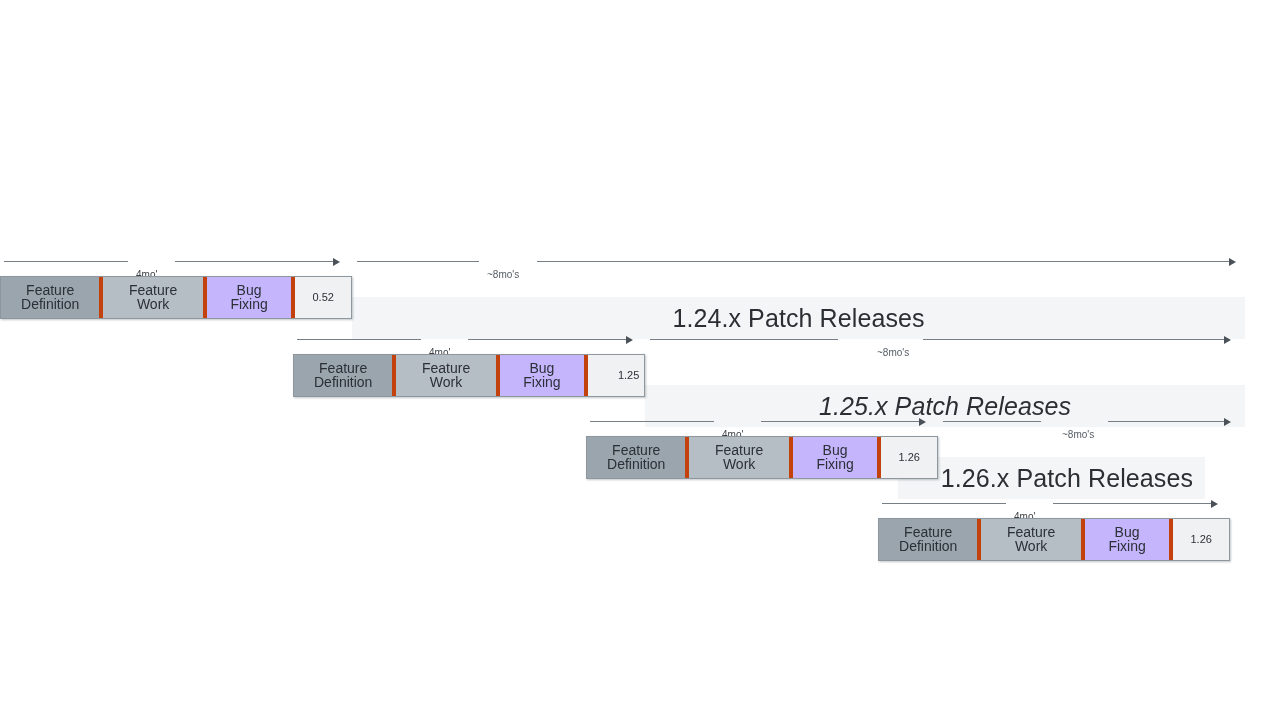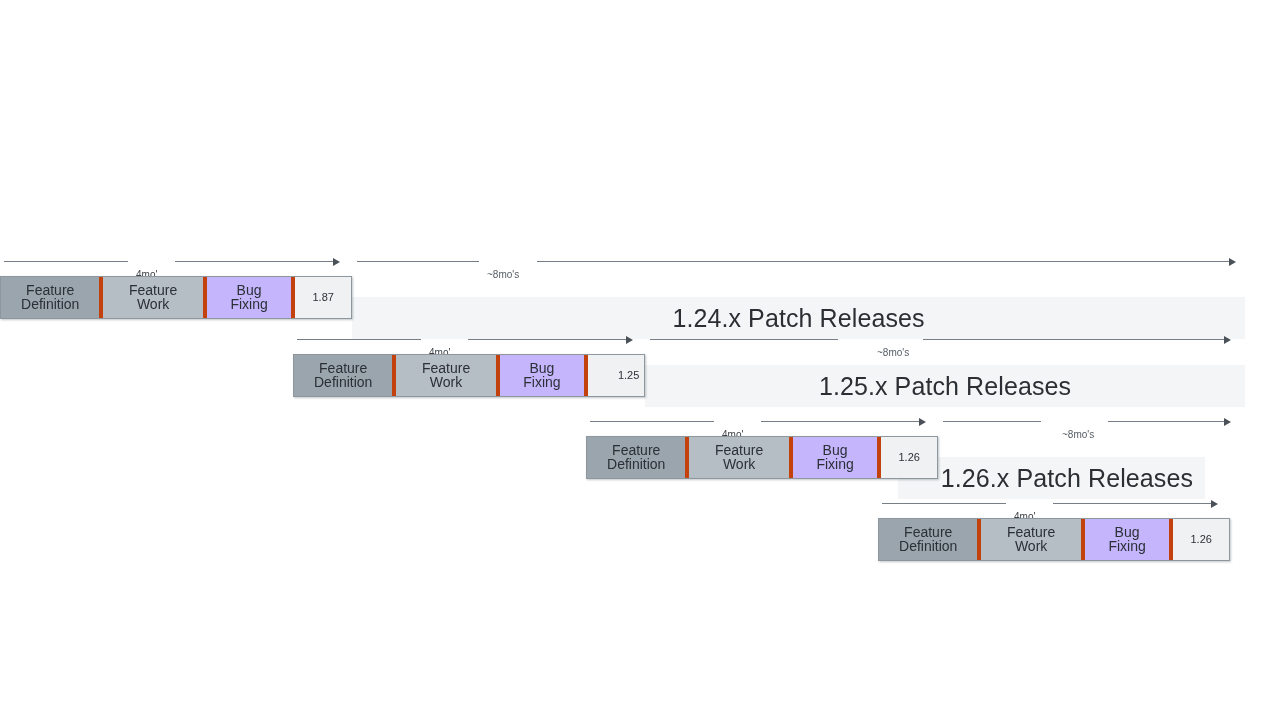--- a/index.html
+++ b/index.html
@@ -139,42 +139,42 @@
       </div>
       <div class="phase phase-work" style="width:104px;">
         <span>Feature</span>
         <span>Work</span>
       </div>
       <div class="phase phase-bug" style="width:89px;">
         <span>Bug</span>
         <span>Fixing</span>
       </div>
       <div class="phase phase-ver" style="width:56px;">
-        <span>1.87</span>
+        <span>0.52</span>
       </div>
     </div>
   </div>
 
   <div class="release-row">
 
     <div class="dim" style="left:293px; top:330px; width:352px;">
       <div class="dim-line" style="left:4px; width:124px;"></div>
       <div class="dim-label" style="left:136px;">4mo'</div>
       <div class="dim-line" style="left:175px; width:160px;"></div>
       <div class="dim-arrowhead" style="left:333px;"></div>
     </div>
 
     <div class="dim" style="left:645px; top:330px; width:595px;">
       <div class="dim-line" style="left:5px; width:188px;"></div>
       <div class="dim-label small" style="left:232px;">~8mo's</div>
       <div class="dim-line" style="left:278px; width:303px;"></div>
       <div class="dim-arrowhead" style="left:579px;"></div>
     </div>
 
-    <div class="patch-band" style="left:645px; top:345px; width:600px; height:42px;">
+    <div class="patch-band" style="left:645px; top:365px; width:600px; height:42px;font-style:italic;">
       <span class="patch-band-label">1.25.x Patch Releases</span>
     </div>
 
     <div class="phase-bar" style="left:293px; top:354px; width:352px; height:43px;">
       <div class="phase phase-def" style="width:103px;">
         <span>Feature</span>
         <span>Definition</span>
       </div>
       <div class="phase phase-work" style="width:104px;">
         <span>Feature</span>

